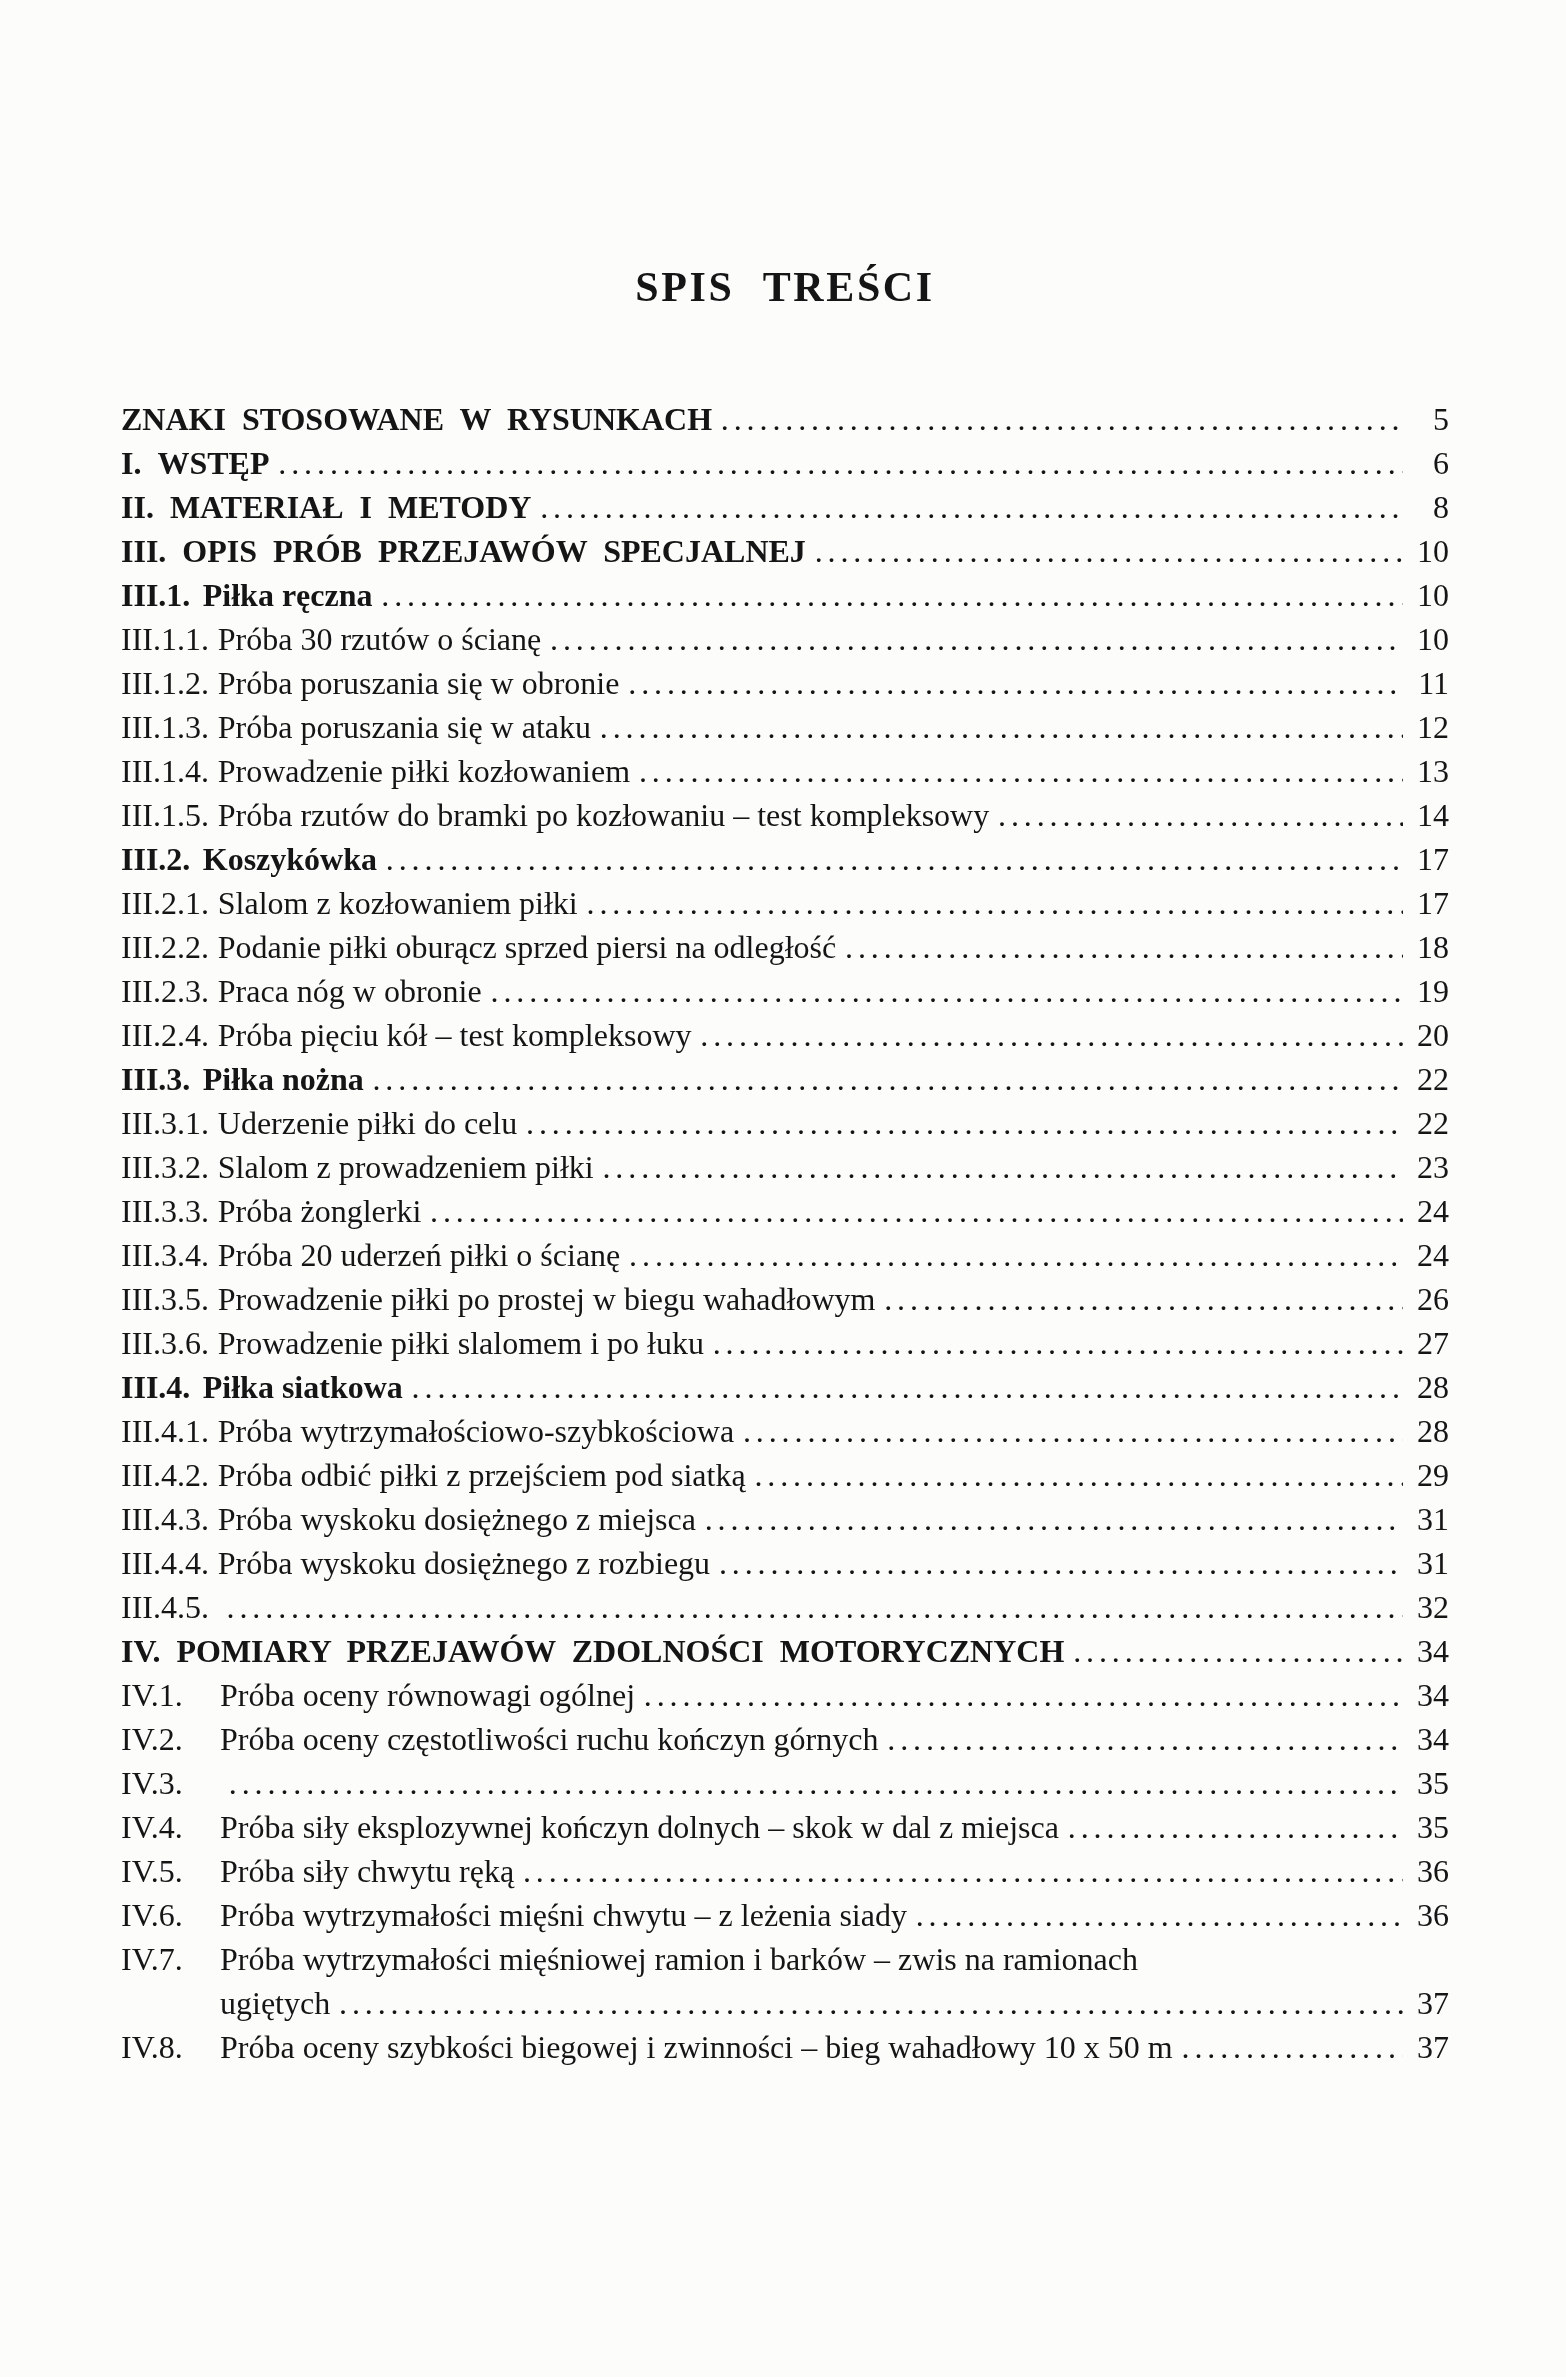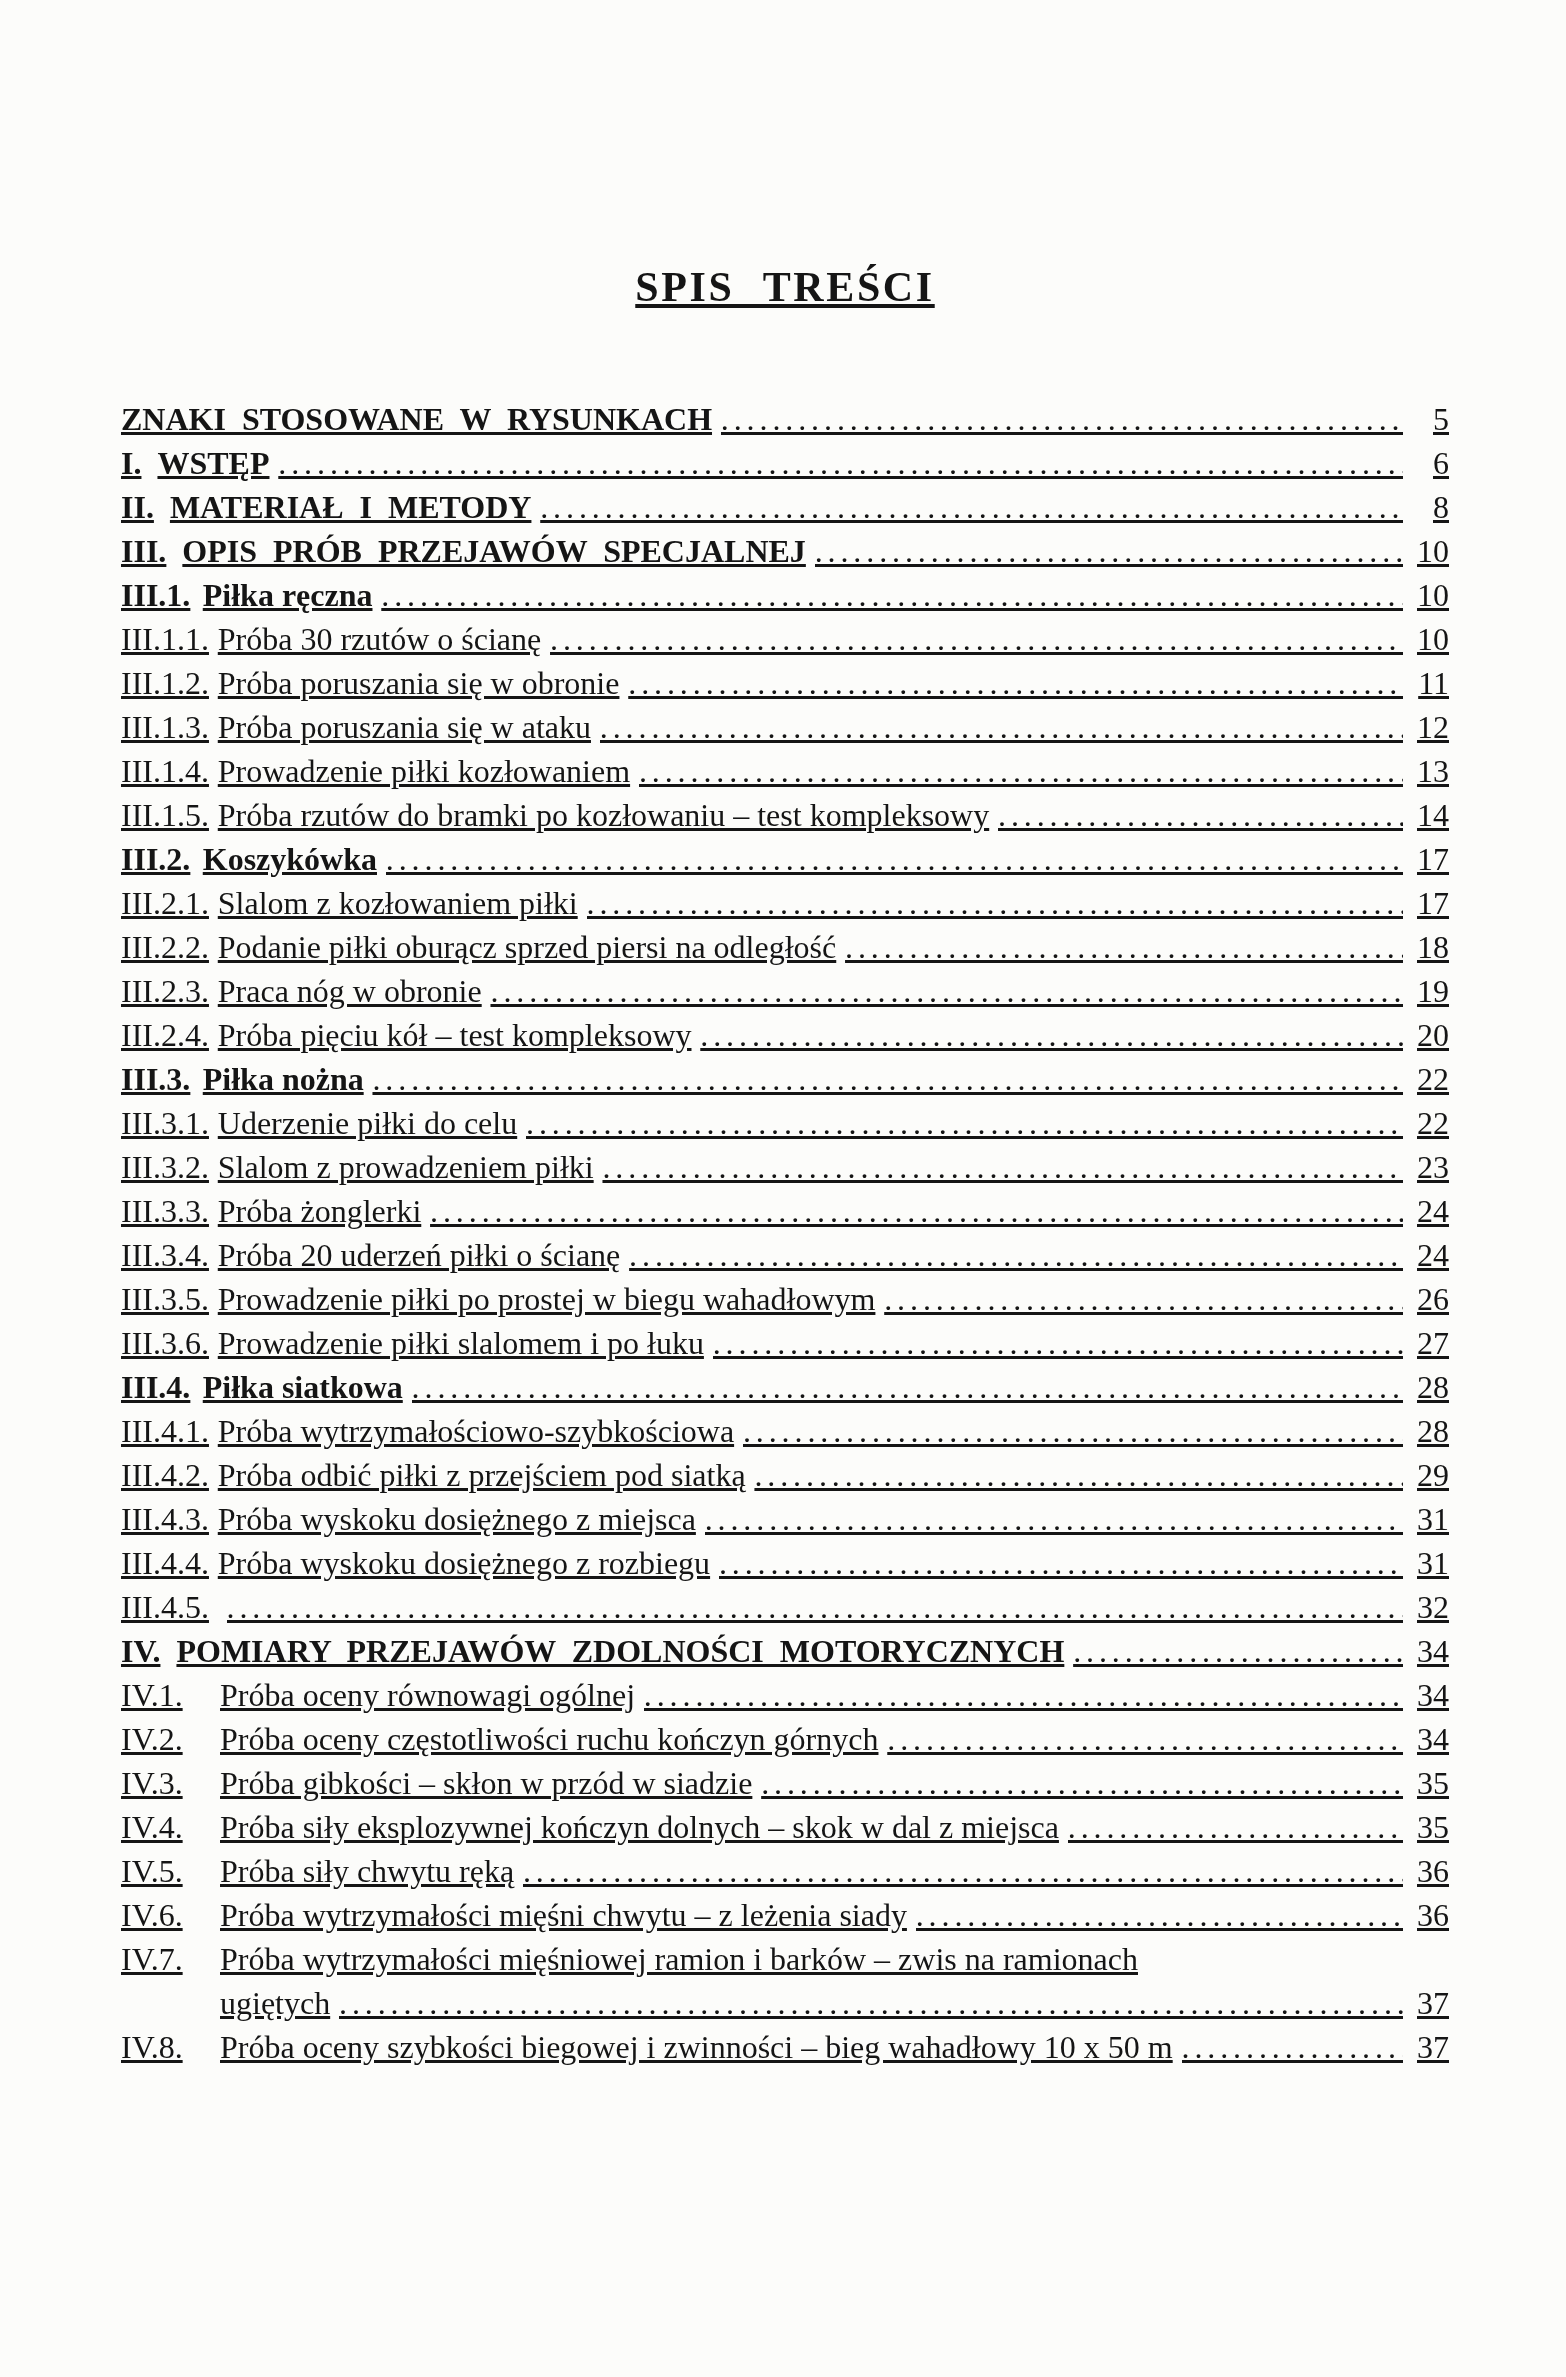--- a/index.html
+++ b/index.html
@@ -10,21 +10,20 @@
   .sheet {
     width: 1567px;
     height: 2377px;
     margin: 0 auto;
     background: #fcfcfa;
     color: #151515;
     font-family: "Liberation Serif", "DejaVu Serif", serif;
     box-sizing: border-box;
     padding: 263px 118px 0 121px;
     overflow: hidden;
-    text-decoration: underline;
   }
   .title {
     margin: 0;
     text-align: center;
     font-size: 42px;
     font-weight: 700;
     letter-spacing: 2.6px;
     word-spacing: 16px;
   }
   .toc {
@@ -256,21 +255,20 @@
         <span class="pg">34</span>
       </div>
       <div class="row item-iv">
         <span class="num">IV.2.</span>
         <span class="text">Próba oceny częstotliwości ruchu kończyn górnych</span>
         <span class="dots"></span>
         <span class="pg">34</span>
       </div>
       <div class="row item-iv">
         <span class="num">IV.3.</span>
-        <span class="text">Próba gibkości – skłon w przód w siadzie</span>
         <span class="dots"></span>
         <span class="pg">35</span>
       </div>
       <div class="row item-iv">
         <span class="num">IV.4.</span>
         <span class="text">Próba siły eksplozywnej kończyn dolnych – skok w dal z miejsca</span>
         <span class="dots"></span>
         <span class="pg">35</span>
       </div>
       <div class="row item-iv">

